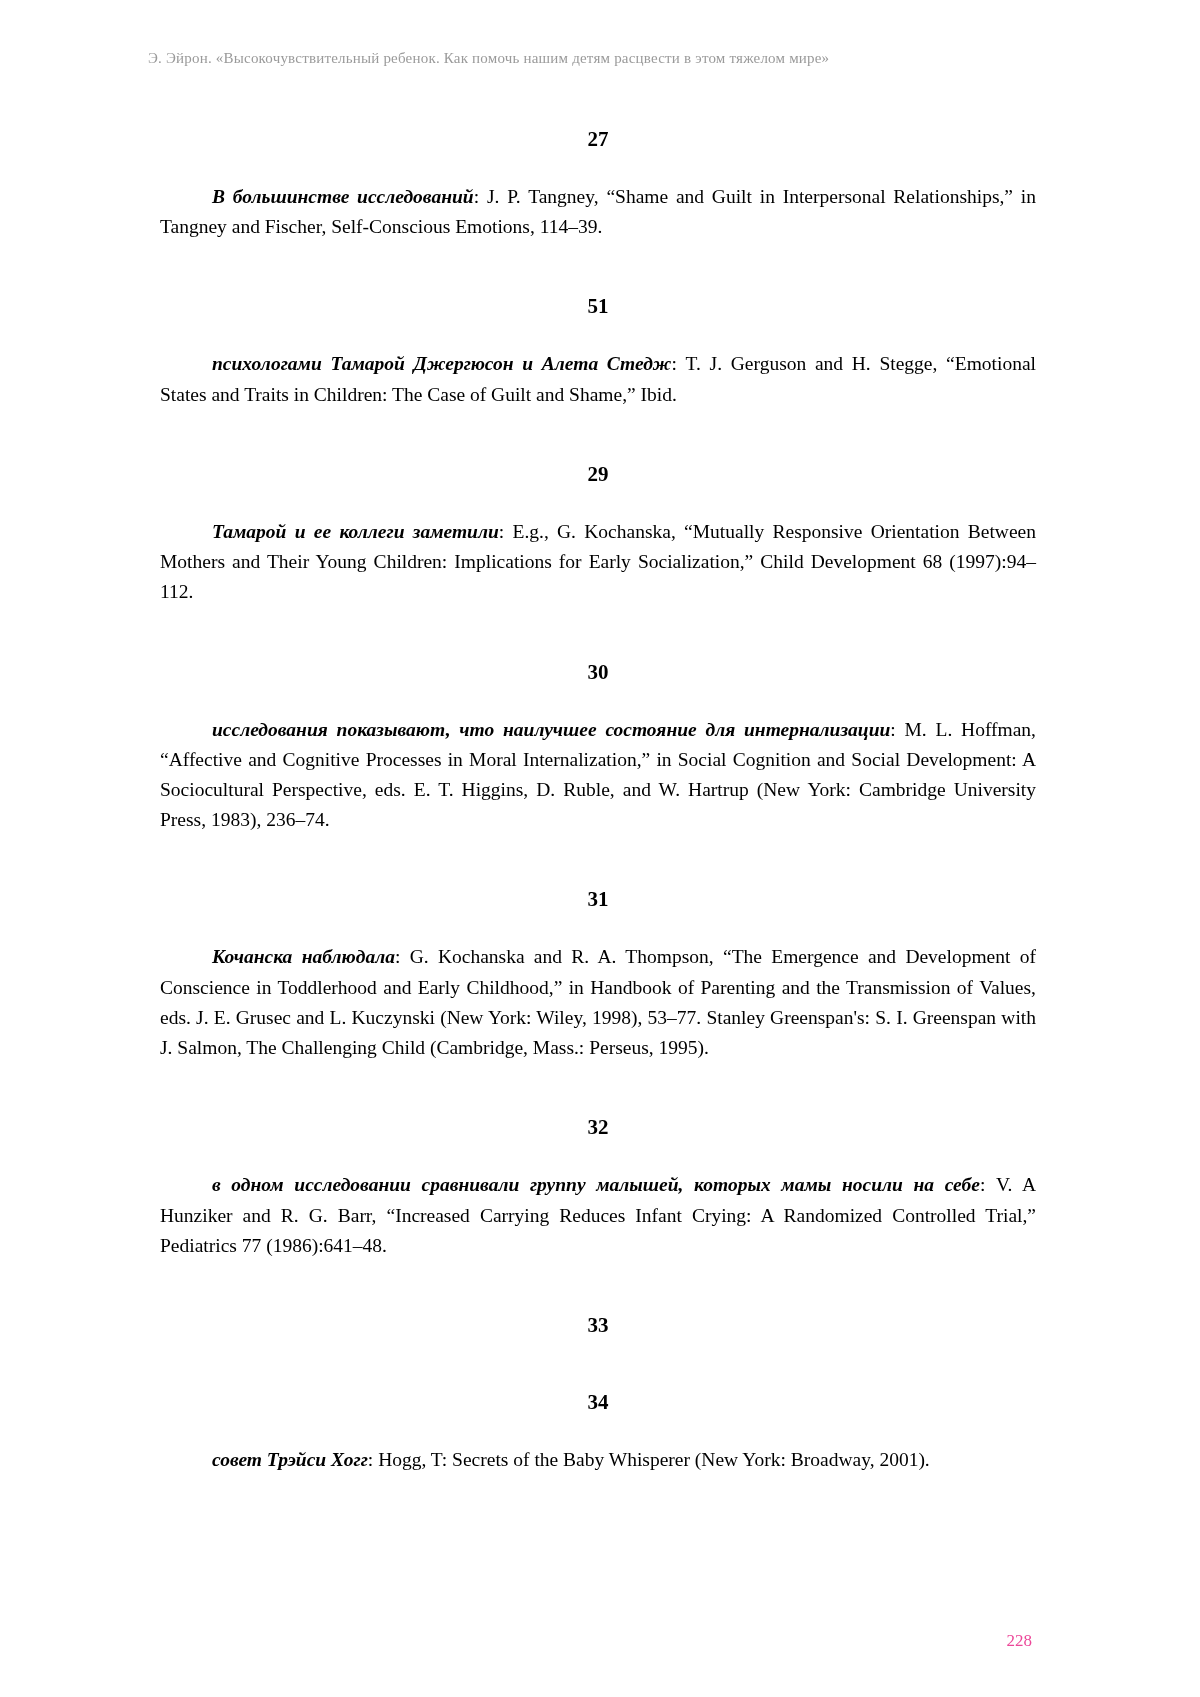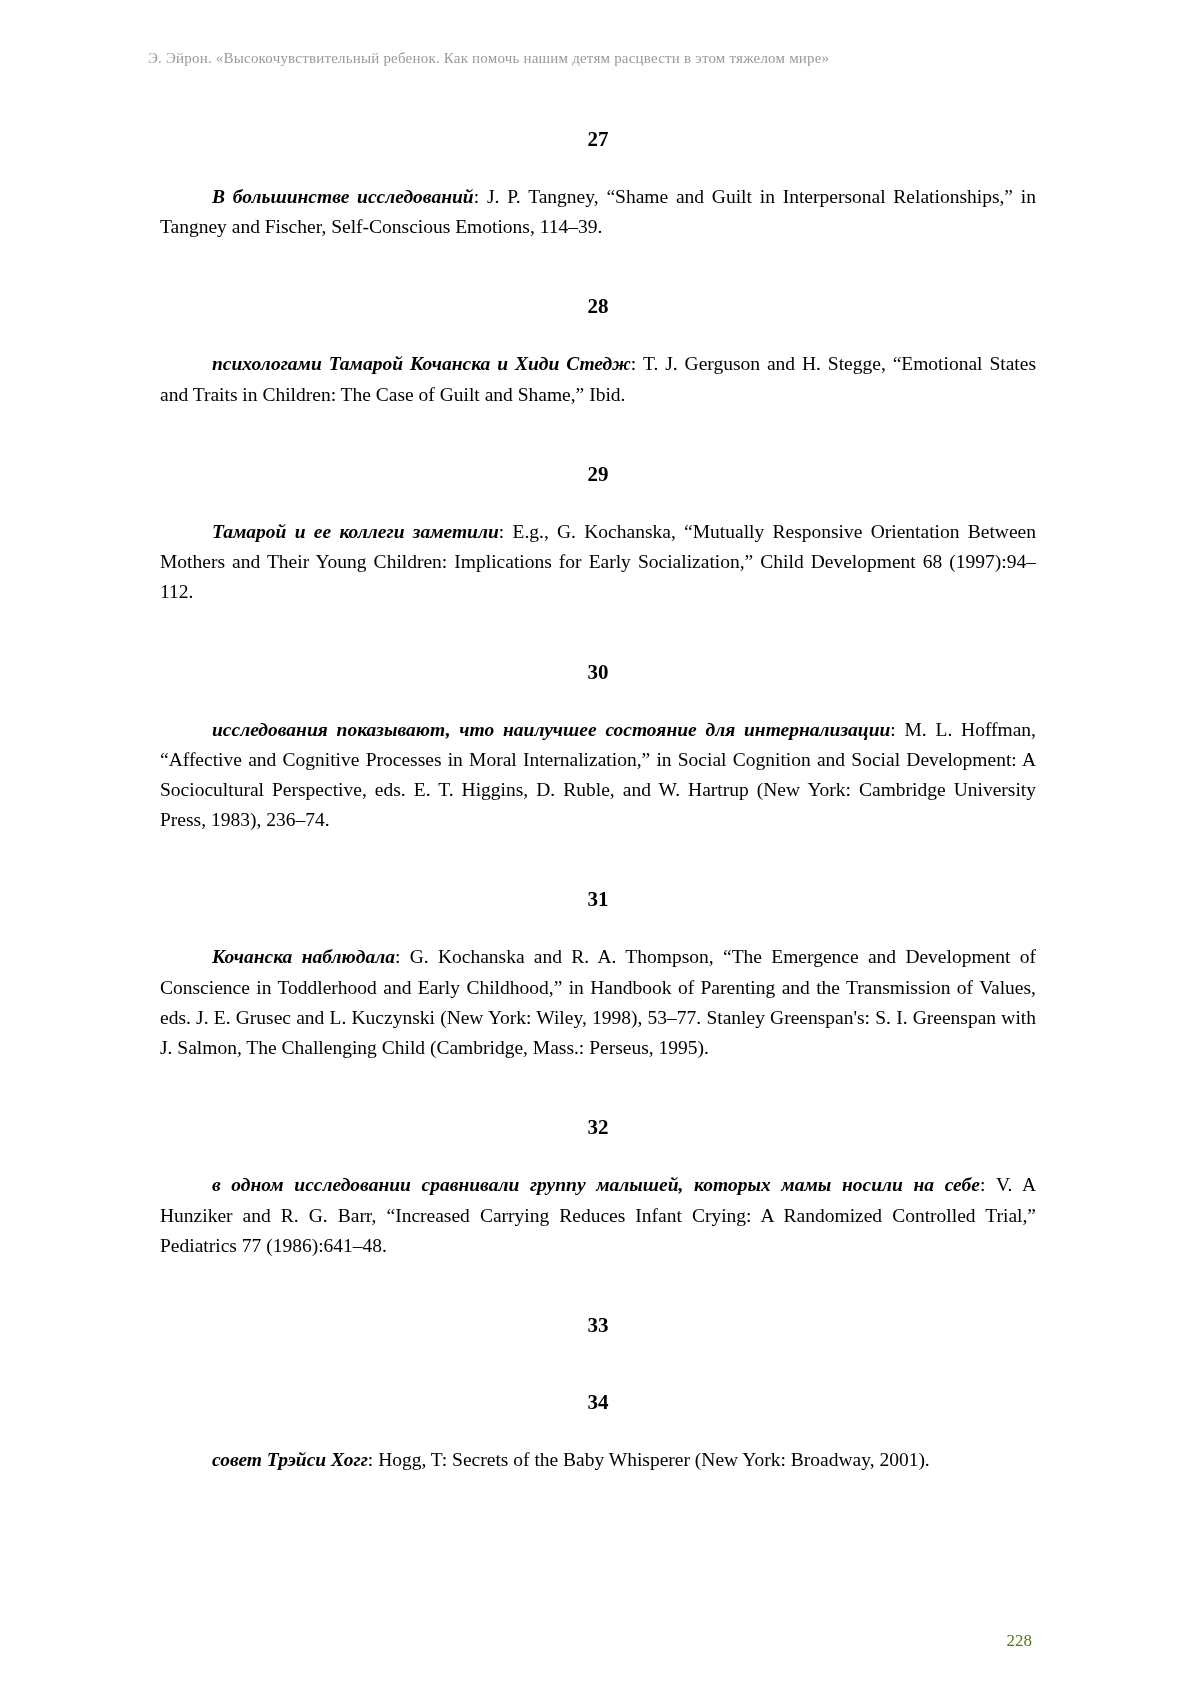--- a/index.html
+++ b/index.html
@@ -36,38 +36,38 @@
     line-height: 1.55;
     text-align: justify;
     text-indent: 52px;
   }
   .note-text em { font-style: italic; font-weight: bold; }
   .page-number {
     position: absolute;
     right: 168px;
     bottom: 46px;
     font-size: 17px;
-    color: #4d7c0f;
+    color: #ec4899;
   }
 </style>
 </head>
 <body>
 
 <div class="page">
 
   <div class="running-header">Э. Эйрон.  «Высокочувствительный ребенок. Как помочь нашим детям расцвести в этом тяжелом мире»</div>
 
   <section class="note">
     <h2 class="note-number">27</h2>
     <p class="note-text"><em>В большинстве исследований</em><span>: J. P. Tangney, “Shame and Guilt in Interpersonal Relationships,” in Tangney and Fischer, Self-Conscious Emotions, 114–39.</span></p>
   </section>
 
   <section class="note">
-    <h2 class="note-number">28</h2>
-    <p class="note-text"><em>психологами Тамарой Кочанска и Хиди Стедж</em><span>: T. J. Gerguson and H. Stegge, “Emotional States and Traits in Children: The Case of Guilt and Shame,” Ibid.</span></p>
+    <h2 class="note-number">51</h2>
+    <p class="note-text"><em>психологами Тамарой Джергюсон и Алета Стедж</em><span>: T. J. Gerguson and H. Stegge, “Emotional States and Traits in Children: The Case of Guilt and Shame,” Ibid.</span></p>
   </section>
 
   <section class="note">
     <h2 class="note-number">29</h2>
     <p class="note-text"><em>Тамарой и ее коллеги заметили</em><span>: E.g., G. Kochanska, “Mutually Responsive Orientation Between Mothers and Their Young Children: Implications for Early Socialization,” Child Development 68 (1997):94–112.</span></p>
   </section>
 
   <section class="note">
     <h2 class="note-number">30</h2>
     <p class="note-text"><em>исследования показывают, что наилучшее состояние для интернализации</em><span>: M. L. Hoffman, “Affective and Cognitive Processes in Moral Internalization,” in Social Cognition and Social Development: A Sociocultural Perspective, eds. E. T. Higgins, D. Ruble, and W. Hartrup (New York: Cambridge University Press, 1983), 236–74.</span></p>

